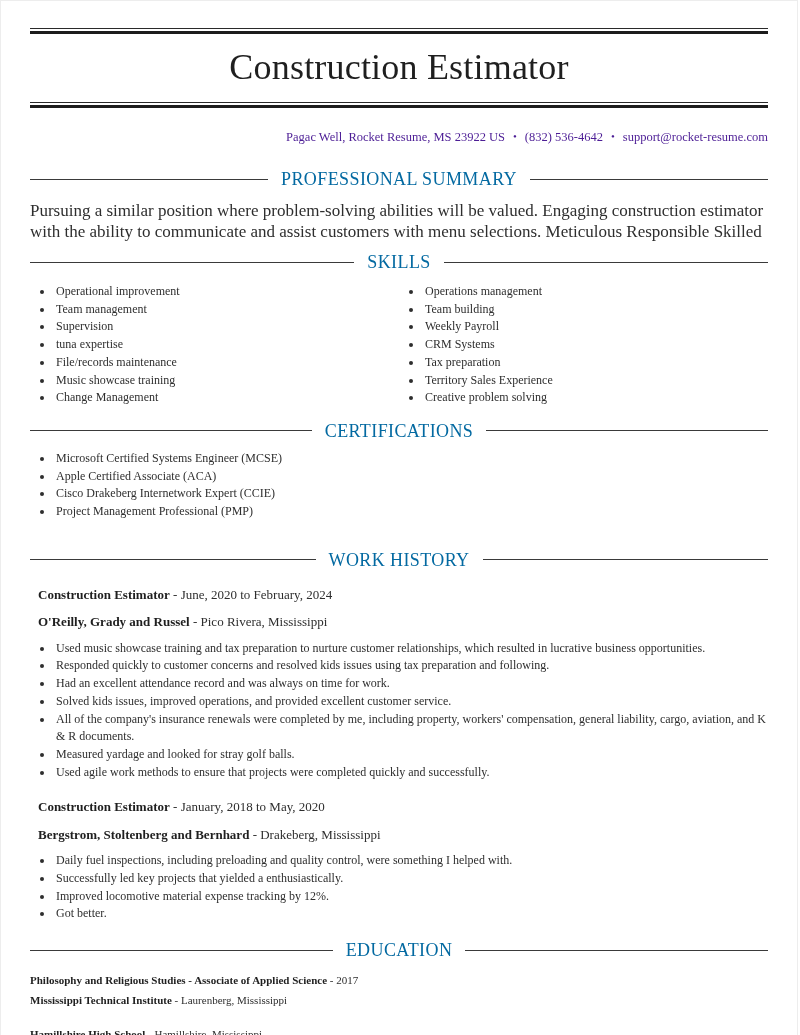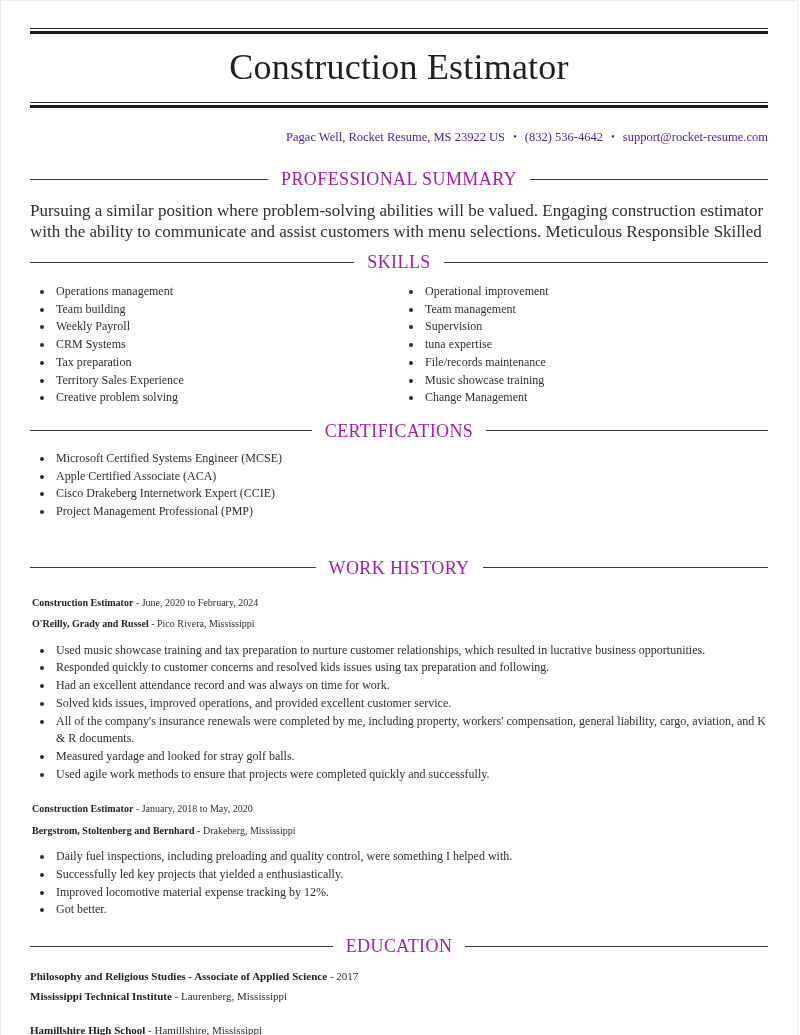--- a/index.html
+++ b/index.html
@@ -53,39 +53,39 @@
     display: inline-block;
     margin: 0 8px;
     font-size: 11px;
     vertical-align: 1px;
   }
 
   
   .section-header {
     display: flex;
     align-items: center;
-    color: #a21caf;
+    color: #0369a1;
   }
   .section-header .rule {
     flex: 1;
     border-top: 1.5px solid #3a3a3a;
     height: 0;
   }
   .section-header h2 {
     font-size: 18px;
     font-weight: normal;
     letter-spacing: 0.4px;
     margin: 0 13px;
     line-height: 22px;
     white-space: nowrap;
   }
   .sh-summary { margin-top: 22px; }
   .sh-skills { margin-top: 9px; }
   .sh-certifications { margin-top: 13px; }
-  .sh-work { margin-top: 36px; }
+  .sh-work { margin-top: 28px; }
   .sh-education { margin-top: 16px; }
 
   .summary {
     font-size: 17px;
     line-height: 21px;
     margin: 10px 0 0 0;
   }
 
   ul.bullets {
     margin: 8px 0 0 0;
@@ -102,23 +102,23 @@
     display: grid;
     grid-template-columns: 1fr 1fr;
     column-gap: 0;
     margin-top: 2px;
   }
   .skills-grid ul.bullets { margin-top: 8px; }
 
   .job { margin-top: 14px; }
   .job + .job { margin-top: 16px; }
   .job-line {
-    font-size: 10px;
+    font-size: 13px;
     line-height: 19.5px;
-    margin: 2px;
+    margin: 8px;
   }
   .bold { font-weight: bold; color: #1f1f1f; }
 
   .edu-entry { margin-top: 10px; }
   .edu-entry + .edu-entry { margin-top: 15px; }
   .edu-line {
     font-size: 11px;
     line-height: 19.5px;
     margin: 0;
   }
@@ -141,38 +141,38 @@
       <span class="rule"></span>
     </div>
     <p class="summary">Pursuing a similar position where problem-solving abilities will be valued. Engaging construction estimator with the ability to communicate and assist customers with menu selections. Meticulous Responsible Skilled</p>
 
     <div class="section-header sh-skills">
       <span class="rule"></span>
       <h2>SKILLS</h2>
       <span class="rule"></span>
     </div>
     <div class="skills-grid">
+      <ul class="bullets">
+        <li>Operational improvement</li>
+        <li>Team management</li>
+        <li>Supervision</li>
+        <li>tuna expertise</li>
+        <li>File/records maintenance</li>
+        <li>Music showcase training</li>
+        <li>Change Management</li>
+      </ul>
       <ul class="bullets">
         <li>Operations management</li>
         <li>Team building</li>
         <li>Weekly Payroll</li>
         <li>CRM Systems</li>
         <li>Tax preparation</li>
         <li>Territory Sales Experience</li>
         <li>Creative problem solving</li>
       </ul>
-      <ul class="bullets">
-        <li>Operational improvement</li>
-        <li>Team management</li>
-        <li>Supervision</li>
-        <li>tuna expertise</li>
-        <li>File/records maintenance</li>
-        <li>Music showcase training</li>
-        <li>Change Management</li>
-      </ul>
     </div>
 
     <div class="section-header sh-certifications">
       <span class="rule"></span>
       <h2>CERTIFICATIONS</h2>
       <span class="rule"></span>
     </div>
     <ul class="bullets">
       <li>Microsoft Certified Systems Engineer (MCSE)</li>
       <li>Apple Certified Associate (ACA)</li>

